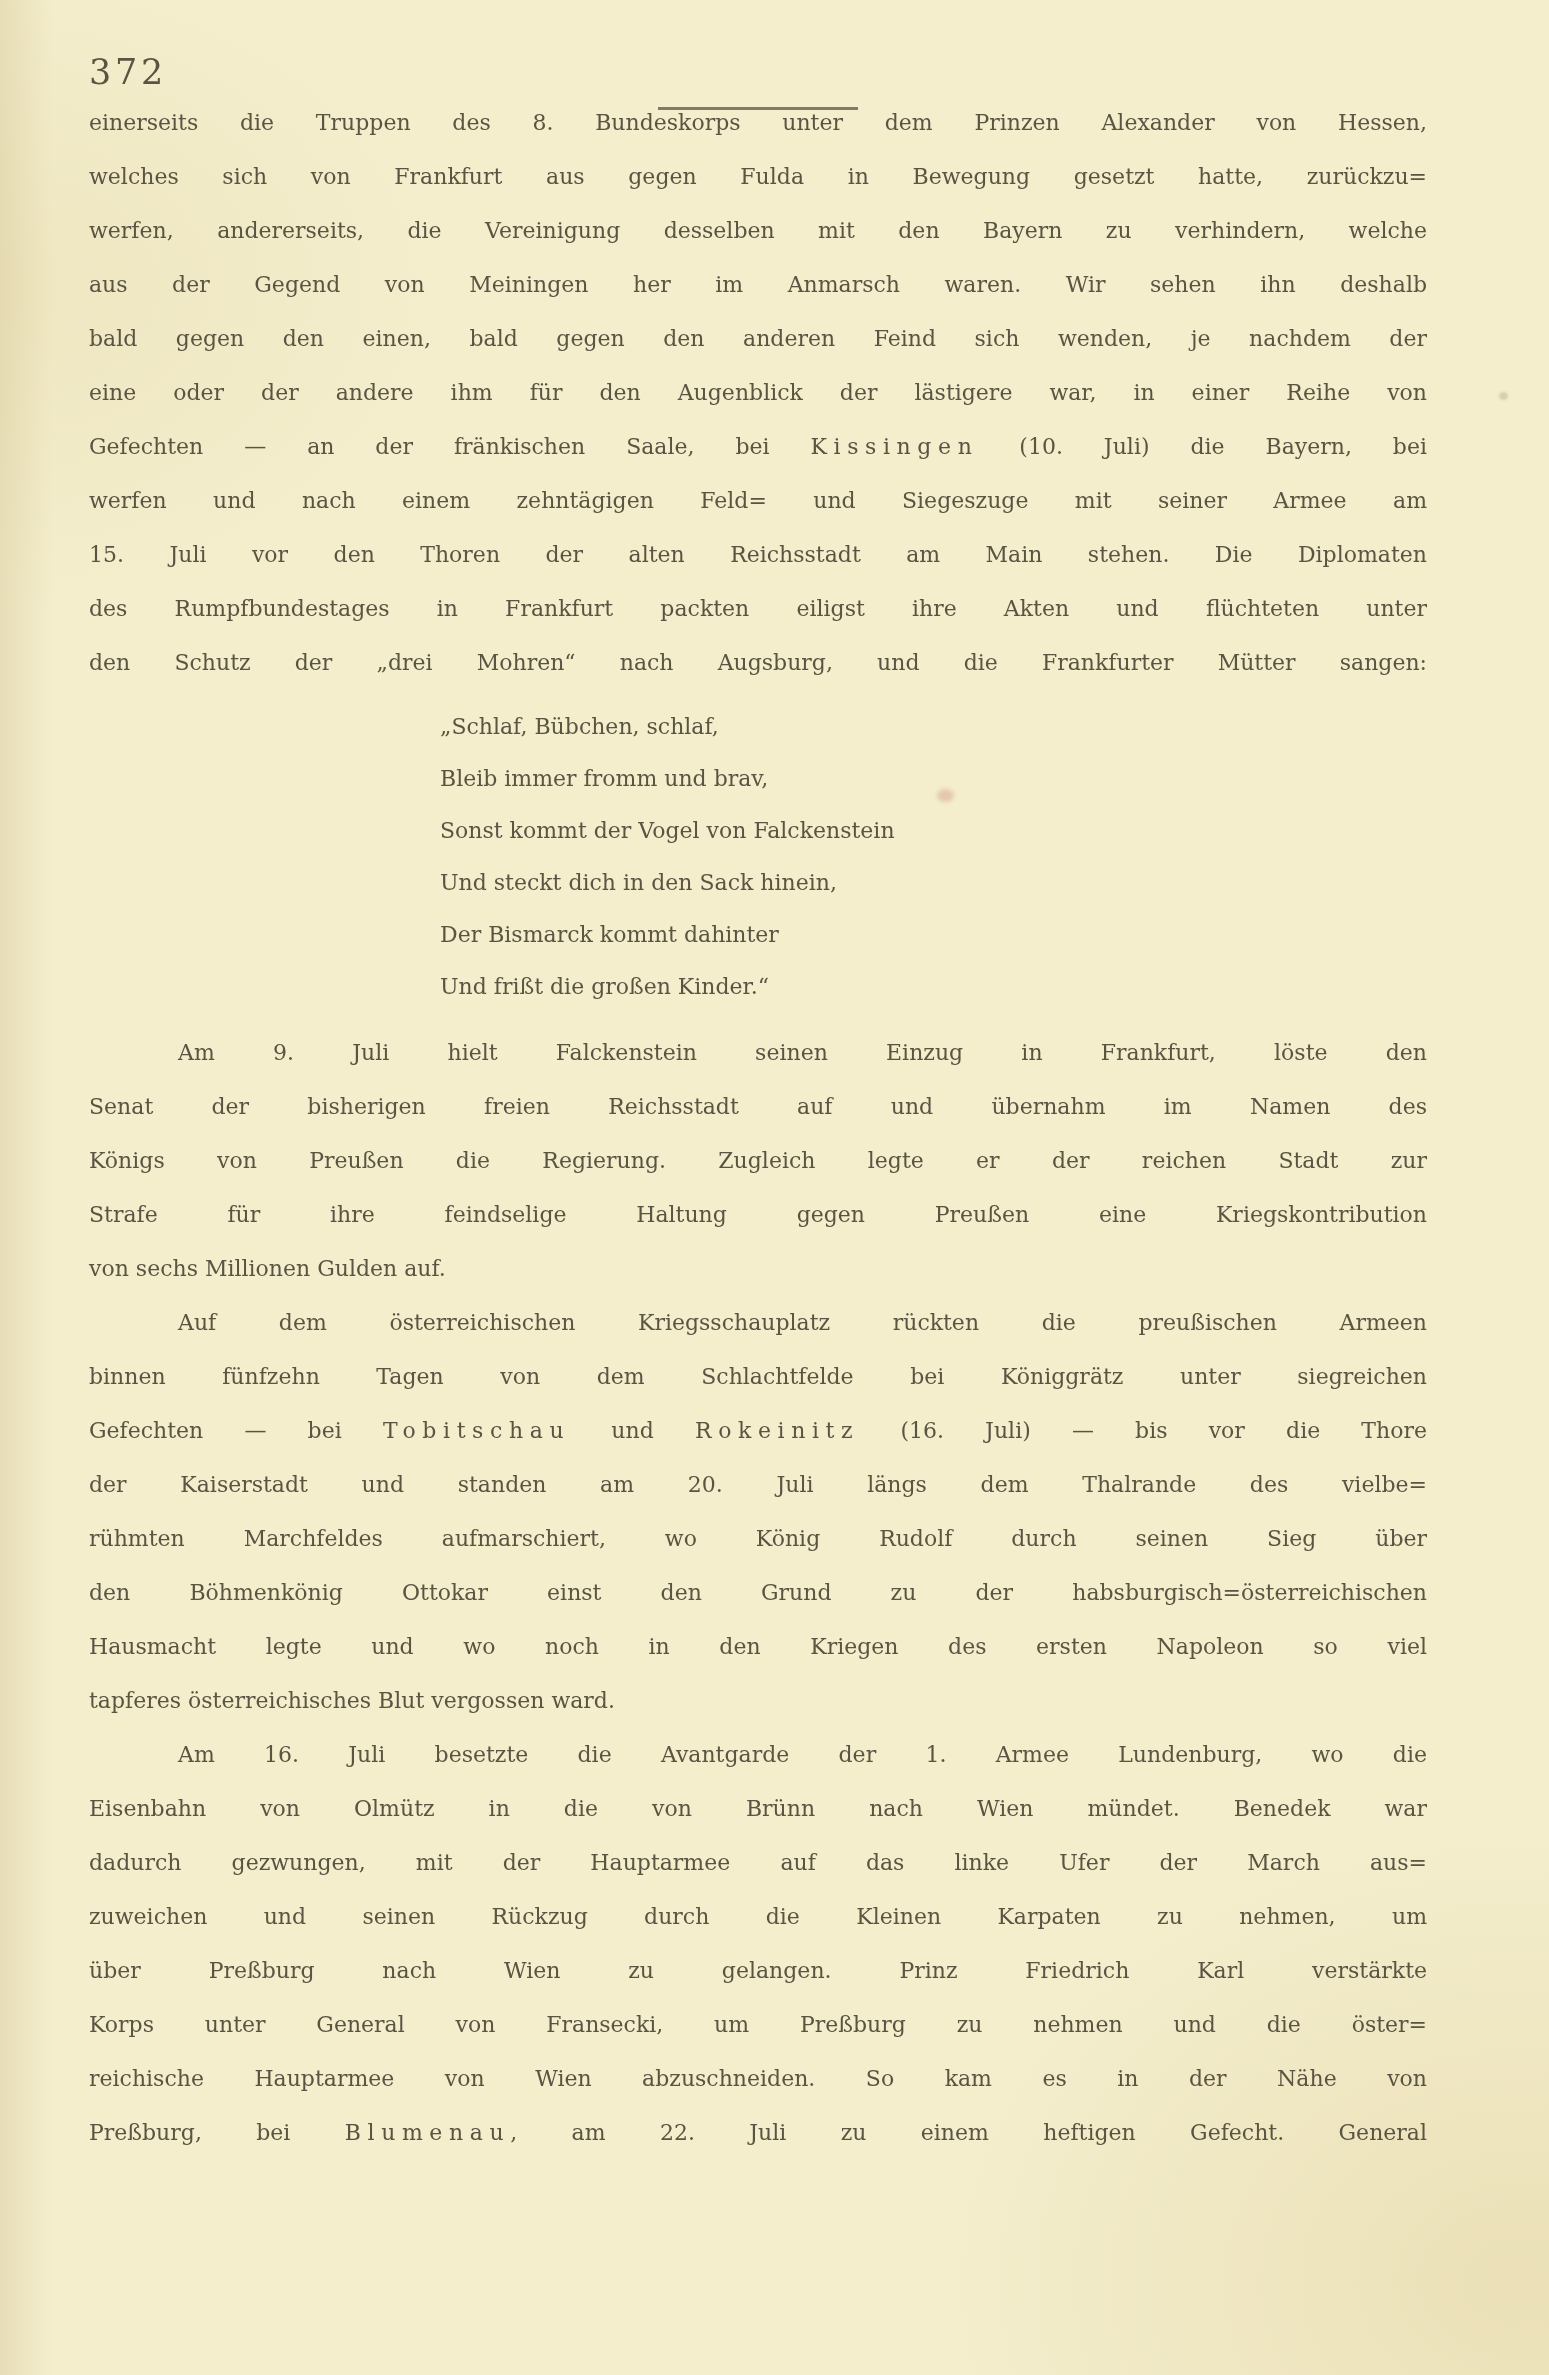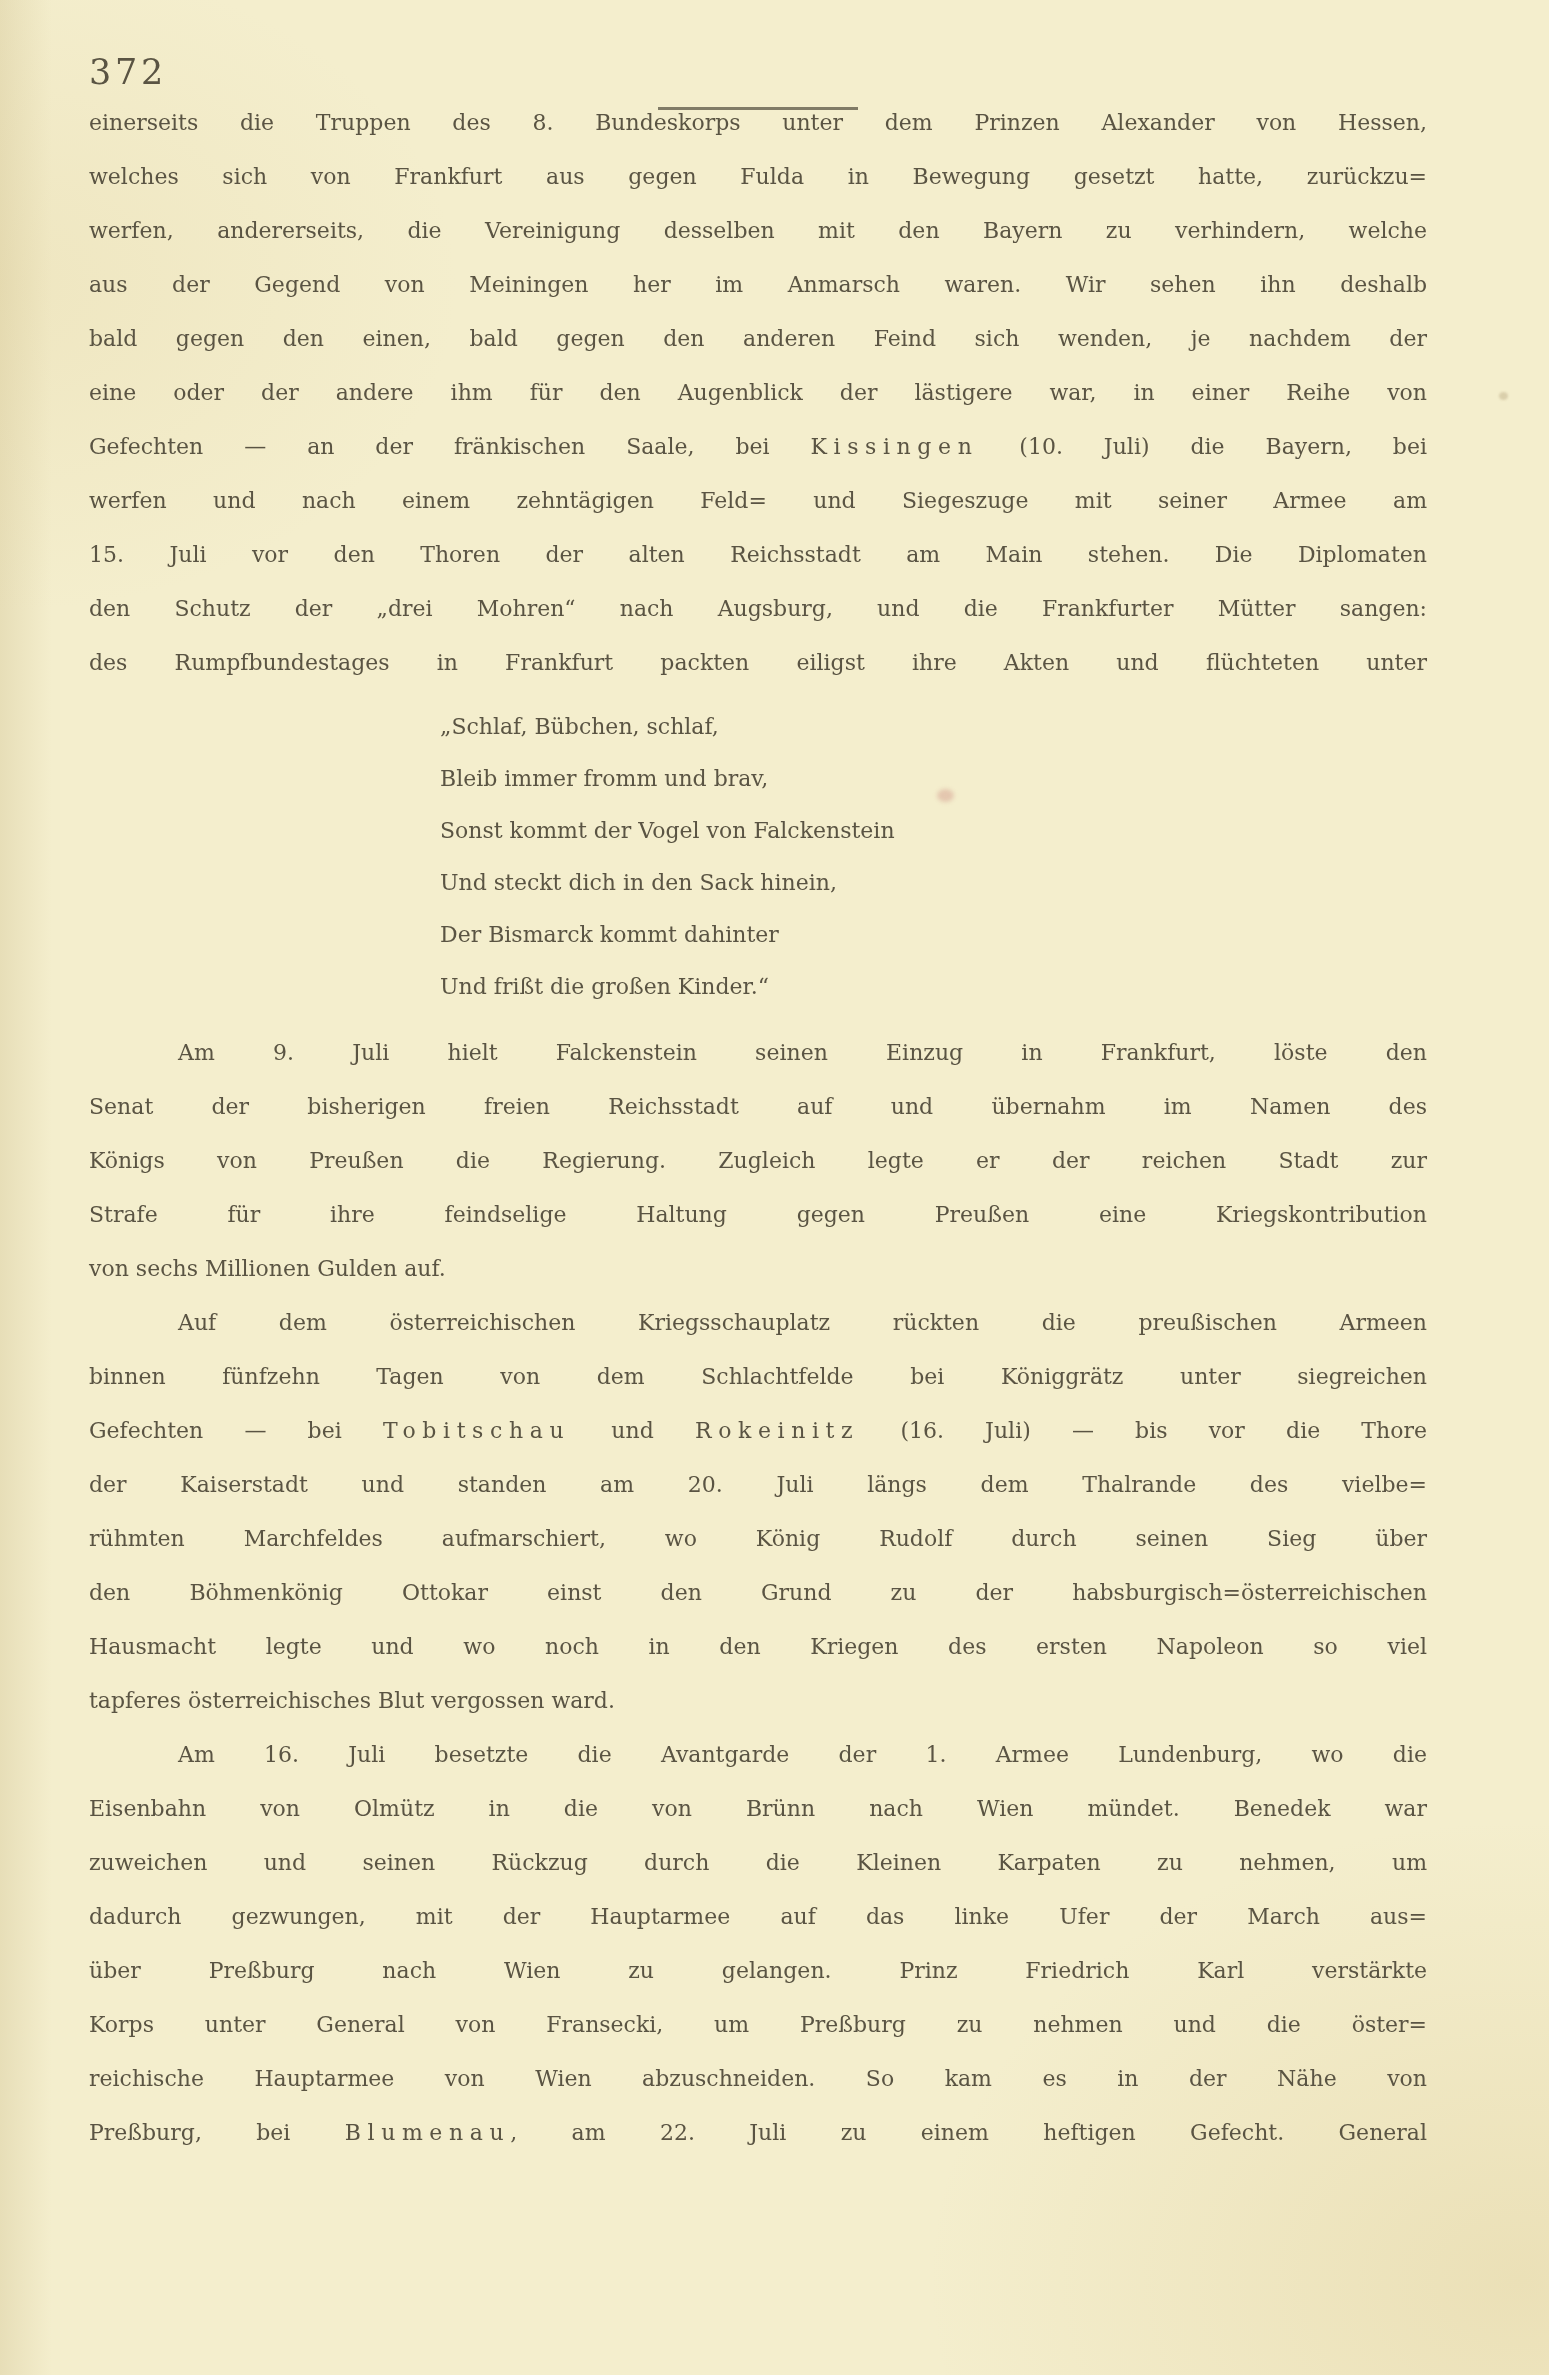--- a/index.html
+++ b/index.html
@@ -78,22 +78,22 @@
       <div class="block para">
         <div class="line j"><span>einerseits die Truppen des 8. Bundeskorps unter dem Prinzen Alexander von Hessen,</span></div>
         <div class="line j"><span>welches sich von Frankfurt aus gegen Fulda in Bewegung gesetzt hatte, zurückzu=</span></div>
         <div class="line j"><span>werfen, andererseits, die Vereinigung desselben mit den Bayern zu verhindern, welche</span></div>
         <div class="line j"><span>aus der Gegend von Meiningen her im Anmarsch waren. Wir sehen ihn deshalb</span></div>
         <div class="line j"><span>bald gegen den einen, bald gegen den anderen Feind sich wenden, je nachdem der</span></div>
         <div class="line j"><span>eine oder der andere ihm für den Augenblick der lästigere war, in einer Reihe von</span></div>
         <div class="line j"><span>Gefechten — an der fränkischen Saale, bei </span><span class="sperr">Kissingen</span><span> (10. Juli) die Bayern, bei</span></div>
         <div class="line j"><span>werfen und nach einem zehntägigen Feld= und Siegeszuge mit seiner Armee am</span></div>
         <div class="line j"><span>15. Juli vor den Thoren der alten Reichsstadt am Main stehen. Die Diplomaten</span></div>
+        <div class="line j"><span>des Rumpfbundestages in Frankfurt packten eiligst ihre Akten und flüchteten unter</span></div>
         <div class="line j"><span>den Schutz der „drei Mohren“ nach Augsburg, und die Frankfurter Mütter sangen:</span></div>
-        <div class="line j"><span>des Rumpfbundestages in Frankfurt packten eiligst ihre Akten und flüchteten unter</span></div>
       </div>
       <div class="block verse">
         <div class="line"><span>„Schlaf, Bübchen, schlaf,</span></div>
         <div class="line"><span>Bleib immer fromm und brav,</span></div>
         <div class="line"><span>Sonst kommt der Vogel von Falckenstein</span></div>
         <div class="line"><span>Und steckt dich in den Sack hinein,</span></div>
         <div class="line"><span>Der Bismarck kommt dahinter</span></div>
         <div class="line"><span>Und frißt die großen Kinder.“</span></div>
       </div>
       <div class="block para">
@@ -109,22 +109,22 @@
         <div class="line j"><span>Gefechten — bei </span><span class="sperr">Tobitschau</span><span> und </span><span class="sperr">Rokeinitz</span><span> (16. Juli) — bis vor die Thore</span></div>
         <div class="line j"><span>der Kaiserstadt und standen am 20. Juli längs dem Thalrande des vielbe=</span></div>
         <div class="line j"><span>rühmten Marchfeldes aufmarschiert, wo König Rudolf durch seinen Sieg über</span></div>
         <div class="line j"><span>den Böhmenkönig Ottokar einst den Grund zu der habsburgisch=österreichischen</span></div>
         <div class="line j"><span>Hausmacht legte und wo noch in den Kriegen des ersten Napoleon so viel</span></div>
         <div class="line"><span>tapferes österreichisches Blut vergossen ward.</span></div>
       </div>
       <div class="block para">
         <div class="line j ind"><span>Am 16. Juli besetzte die Avantgarde der 1. Armee Lundenburg, wo die</span></div>
         <div class="line j"><span>Eisenbahn von Olmütz in die von Brünn nach Wien mündet. Benedek war</span></div>
+        <div class="line j"><span>dadurch gezwungen, mit der Hauptarmee auf das linke Ufer der March aus=</span></div>
         <div class="line j"><span>zuweichen und seinen Rückzug durch die Kleinen Karpaten zu nehmen, um</span></div>
-        <div class="line j"><span>dadurch gezwungen, mit der Hauptarmee auf das linke Ufer der March aus=</span></div>
         <div class="line j"><span>über Preßburg nach Wien zu gelangen. Prinz Friedrich Karl verstärkte</span></div>
         <div class="line j"><span>Korps unter General von Fransecki, um Preßburg zu nehmen und die öster=</span></div>
         <div class="line j"><span>reichische Hauptarmee von Wien abzuschneiden. So kam es in der Nähe von</span></div>
         <div class="line j"><span>Preßburg, bei </span><span class="sperr">Blumenau</span><span>, am 22. Juli zu einem heftigen Gefecht. General</span></div>
       </div>
     </div>
   <div class="stain stain-1"></div>
   <div class="stain stain-2"></div>
 </div>
 

